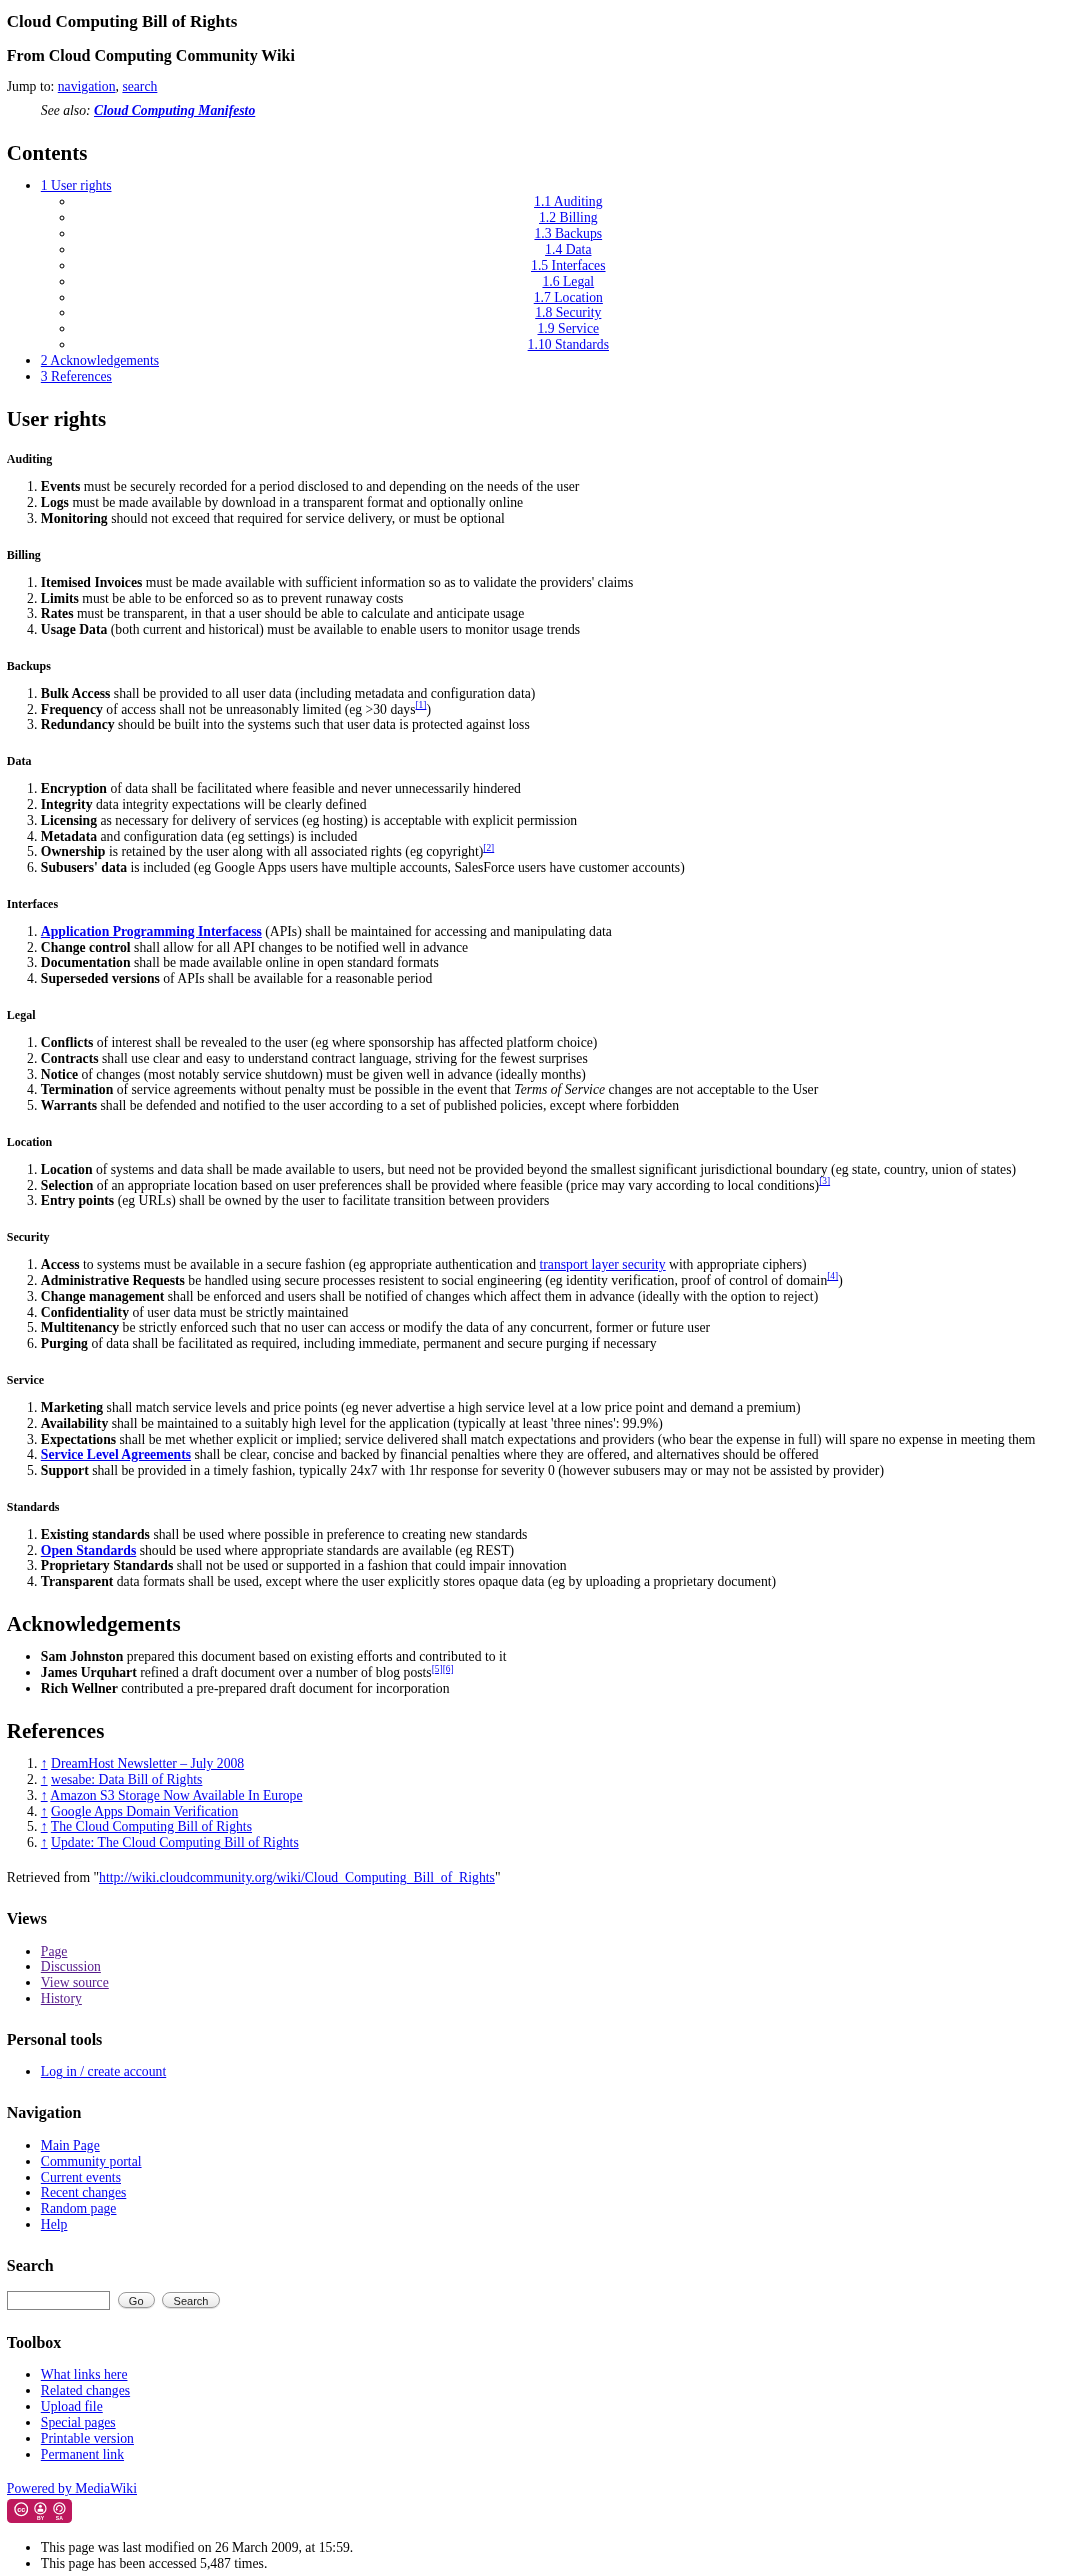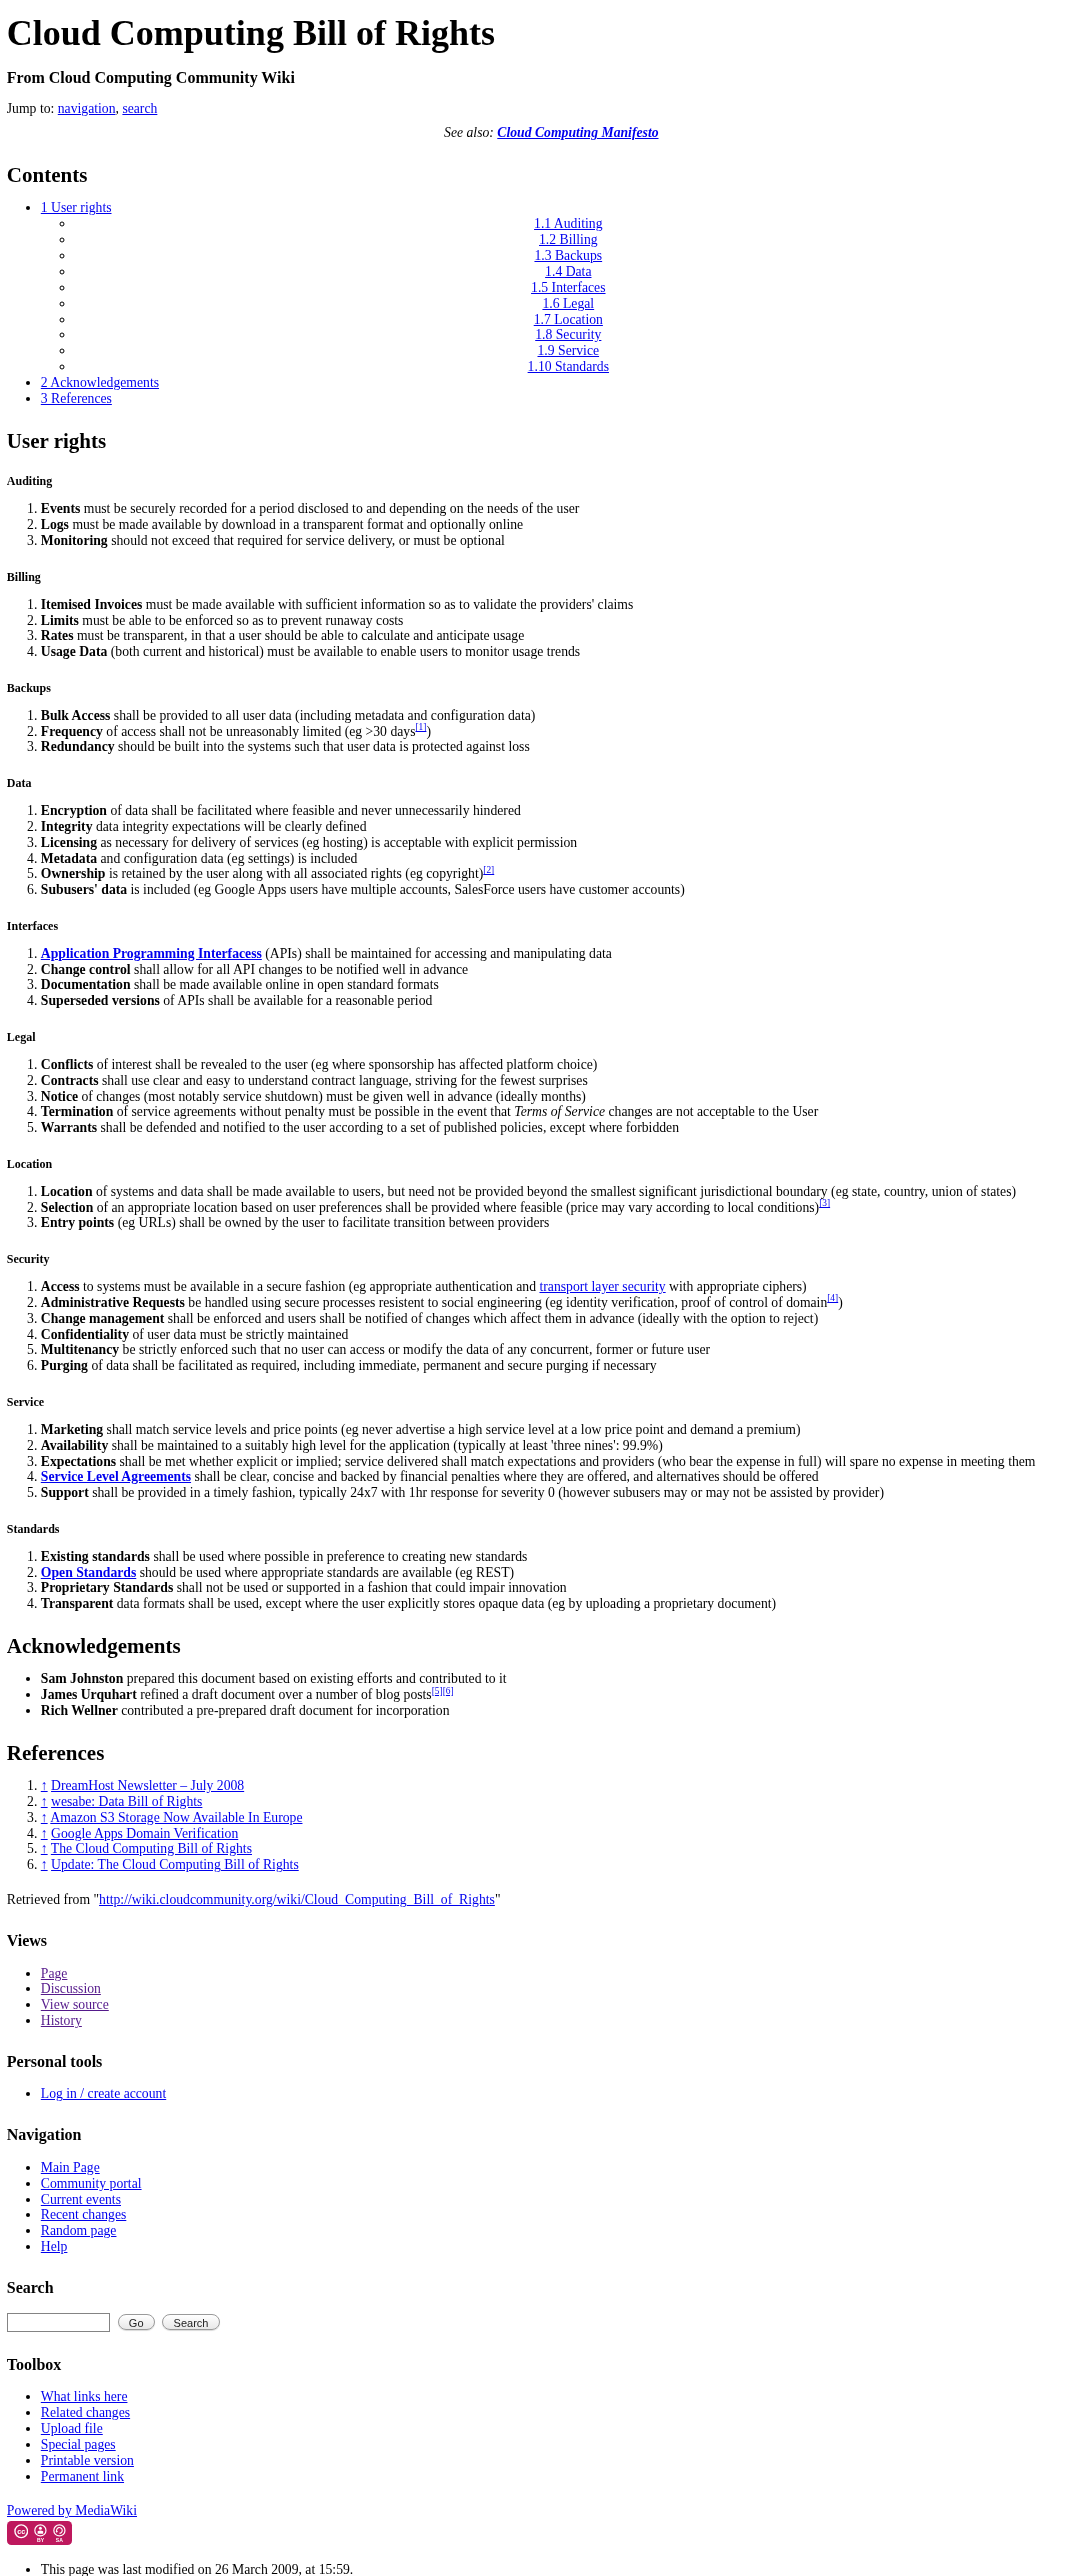--- a/index.html
+++ b/index.html
@@ -1,27 +1,27 @@
 <!DOCTYPE html>
 <html style="font-size:13.7px"><head>
 <meta charset="utf-8">
 <style>
   html,body{margin:0;padding:0;background:#fff;color:#000;}
   body{font-family:"Liberation Serif","DejaVu Serif",serif;font-size:13.7px;margin:6.8px;width:1055px;}
   a{color:#0000EE;text-decoration:underline;cursor:pointer;}
   a.v{color:#551A8B;}
   p,li{line-height:1.16;}
-  h1{font-size:36px;font-weight:bold;margin:5.1px 0 15.4px 0;}
+  h1{font-size:17px;font-weight:bold;margin:5.1px 0 15.4px 0;}
   h2{font-size:21px;font-weight:bold;margin:22px 0 10.2px 0;}
   h3.subtitle{font-size:16px;font-weight:bold;margin:0 0 13.7px 0;}
   h3.sec{font-size:12px;font-weight:bold;margin:20.5px 0 12px 0;}
   h5.portlet-h{font-size:16px;font-weight:bold;margin:24px 0 15.4px 0;}
   p.jump{margin:10.2px 0 5.1px 0;}
   dl.see-also{margin:8.5px 0 19px 0;}
-  dl.see-also dd{margin-left:34px;font-style:italic;text-align:center;}
+  dl.see-also dd{margin-left:34px;font-style:italic;}
   ul,ol{margin:12px 0 19px 0;padding-left:34px;}
   ul ul{list-style-type:circle;margin:0;padding-left:34px;text-align:center;}
   li{margin:0;padding:0;}
   sup a{font-size:9.4px;text-decoration:underline;}
   sup{line-height:0;}
   i.it{font-style:italic;}
   a.b{font-weight:bold;}
   p.retrieved{margin:17px 0 8.5px 0;}
   .searchform{margin:13.7px 0 17px 0;display:flex;align-items:center;gap:7.7px;}
   .searchform input[type=text]{width:96px;height:15.4px;border:0.9px solid #848484;font-size:11px;padding:0.9px 2.6px;font-family:"Liberation Sans",sans-serif;}

